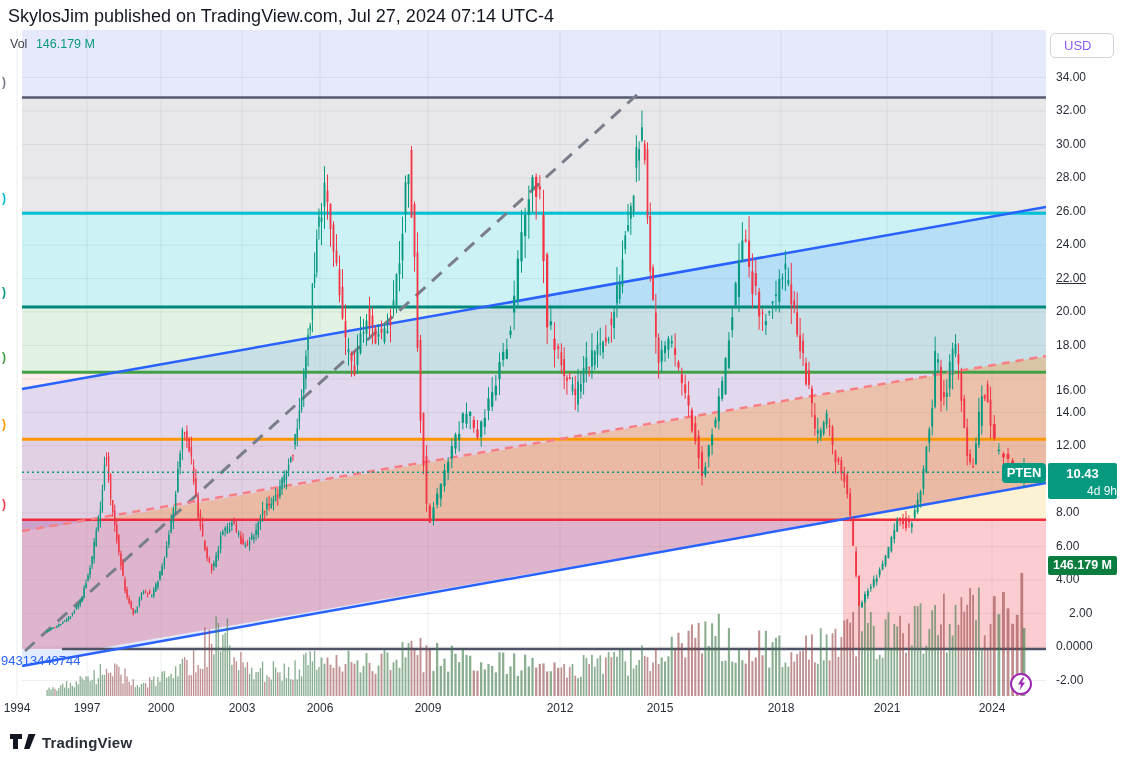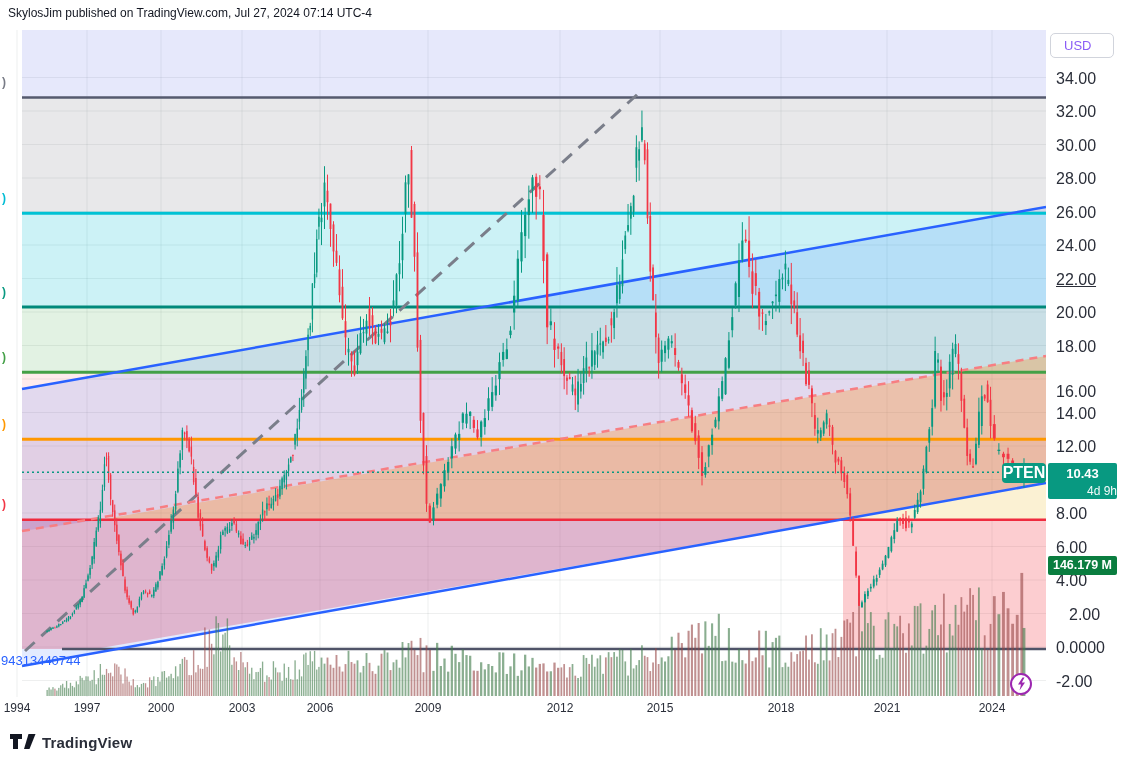--- a/index.html
+++ b/index.html
@@ -1,37 +1,37 @@
 <!DOCTYPE html>
 <html><head>
 <meta charset="utf-8">
 <style>
   html,body{margin:0;padding:0;background:#ffffff;}
   body{width:1129px;height:759px;position:relative;overflow:hidden;
        font-family:"Liberation Sans","DejaVu Sans",sans-serif;color:#131722;}
   #titlebar{position:absolute;left:0;top:0;width:1129px;height:29px;background:#fff;}
-  #titlebar .t{position:absolute;left:8px;top:6px;font-size:12px;color:#131722;}
+  #titlebar .t{position:absolute;left:8px;top:6px;font-size:18px;color:#131722;}
   #plot-svg{position:absolute;left:0;top:30px;}
   #legend{position:absolute;left:10px;top:34px;font-size:12.5px;white-space:nowrap;}
   #legend .row2{margin-top:3px;}
   .dim{color:#434651;} .grn{color:#089981;}
   #price-axis{position:absolute;left:1048px;top:30px;width:81px;height:692px;background:#fff;}
-  .ptick{position:absolute;left:8px;font-size:16px;color:#2a2e39;text-align:right;}
+  .ptick{position:absolute;left:8px;font-size:12px;color:#2a2e39;text-align:right;}
   .ttick{position:absolute;top:701px;width:44px;text-align:center;font-size:12px;color:#2a2e39;}
   #usd-btn{position:absolute;left:1050px;top:33px;width:64px;height:25px;background:#fff;
      border:1px solid #d1d4dc;border-radius:5px;font-size:13px;color:#8b5cf6;
      display:flex;align-items:center;padding-left:13px;box-sizing:border-box;cursor:pointer;}
   #price-badge{position:absolute;left:1048px;top:463px;width:69px;height:36px;background:#089981;
      border-radius:2px;color:#fff;text-align:center;line-height:1.35;}
   #price-badge .p{font-size:13px;font-weight:bold;margin-top:2px;}
   #price-badge .cd{font-size:12px;opacity:.95;text-align:right;}
   #vol-badge{position:absolute;left:1048px;top:556px;width:69px;height:19px;background:#0a7d3f;
      border-radius:2px;color:#fff;font-size:12.5px;font-weight:bold;text-align:center;line-height:19px;}
   #pten-badge{position:absolute;left:1002px;top:463px;width:44px;height:20px;background:#089981;
-     border-radius:4px;color:#fff;font-size:16px;font-weight:bold;text-align:center;line-height:20px;}
+     border-radius:4px;color:#fff;font-size:13px;font-weight:bold;text-align:center;line-height:20px;}
   .cutlab{position:absolute;left:2px;font-size:12px;font-weight:bold;}
   #wmark{position:absolute;left:1px;top:653px;font-size:13px;color:#2962ff;}
   #lightning-btn{position:absolute;left:1010px;top:673px;width:22px;height:22px;border:2px solid #9c27b0;
      border-radius:50%;background:#fff;box-sizing:border-box;cursor:pointer;}
   #footer-logo{position:absolute;left:10px;top:734px;display:flex;align-items:center;cursor:pointer;}
   #footer-logo .txt{font-size:15px;color:#2a2e39;margin-left:6px;letter-spacing:.2px;font-weight:bold;}
 </style>
 </head>
 <body>
 
@@ -1149,20 +1149,24 @@
     <rect x="1020.3708333318757" y="572.9347999804243" width="2.841666666664082" height="123.06520001957573" fill="rgba(150,70,70,0.60)"></rect>
     <line x1="1021.7916666652077" y1="463.06190001613965" x2="1021.7916666652077" y2="478.94706653395593" stroke="#f23645" stroke-width="1"></line>
     <rect x="1020.3708333318757" y="468.09759299649977" width="2.841666666664082" height="1.8280993943353678" fill="#f23645"></rect>
     <rect x="1022.5708333333369" y="627.9776360451971" width="2.841666666664082" height="68.02236395480297" fill="rgba(66,124,76,0.62)"></rect>
     <line x1="1023.9916666666688" y1="458.2275" x2="1023.9916666666688" y2="487.7075" stroke="#089981" stroke-width="1"></line>
     <rect x="1022.5708333333369" y="472.2975" width="2.841666666664082" height="1" fill="#089981"></rect>
     <line x1="22" y1="472.2975" x2="1002" y2="472.2975" stroke="#089981" stroke-width="1.5" stroke-dasharray="2 3"></line>
   </svg>
 
 <div id="legend">
+  <div class="row2">
+    <span class="dim">Vol</span>
+    <span class="grn" style="margin-left:5px;">146.179 M</span>
+  </div>
 </div>
 
 <div id="price-axis">
     <div class="ptick" style="top: 39.5px;">34.00</div>
     <div class="ptick" style="top: 73px;">32.00</div>
     <div class="ptick" style="top: 106.5px;">30.00</div>
     <div class="ptick" style="top: 140px;">28.00</div>
     <div class="ptick" style="top: 173.5px;">26.00</div>
     <div class="ptick" style="top: 207px;">24.00</div>
     <div class="ptick" style="top: 240.5px; text-decoration: underline;">22.00</div>

